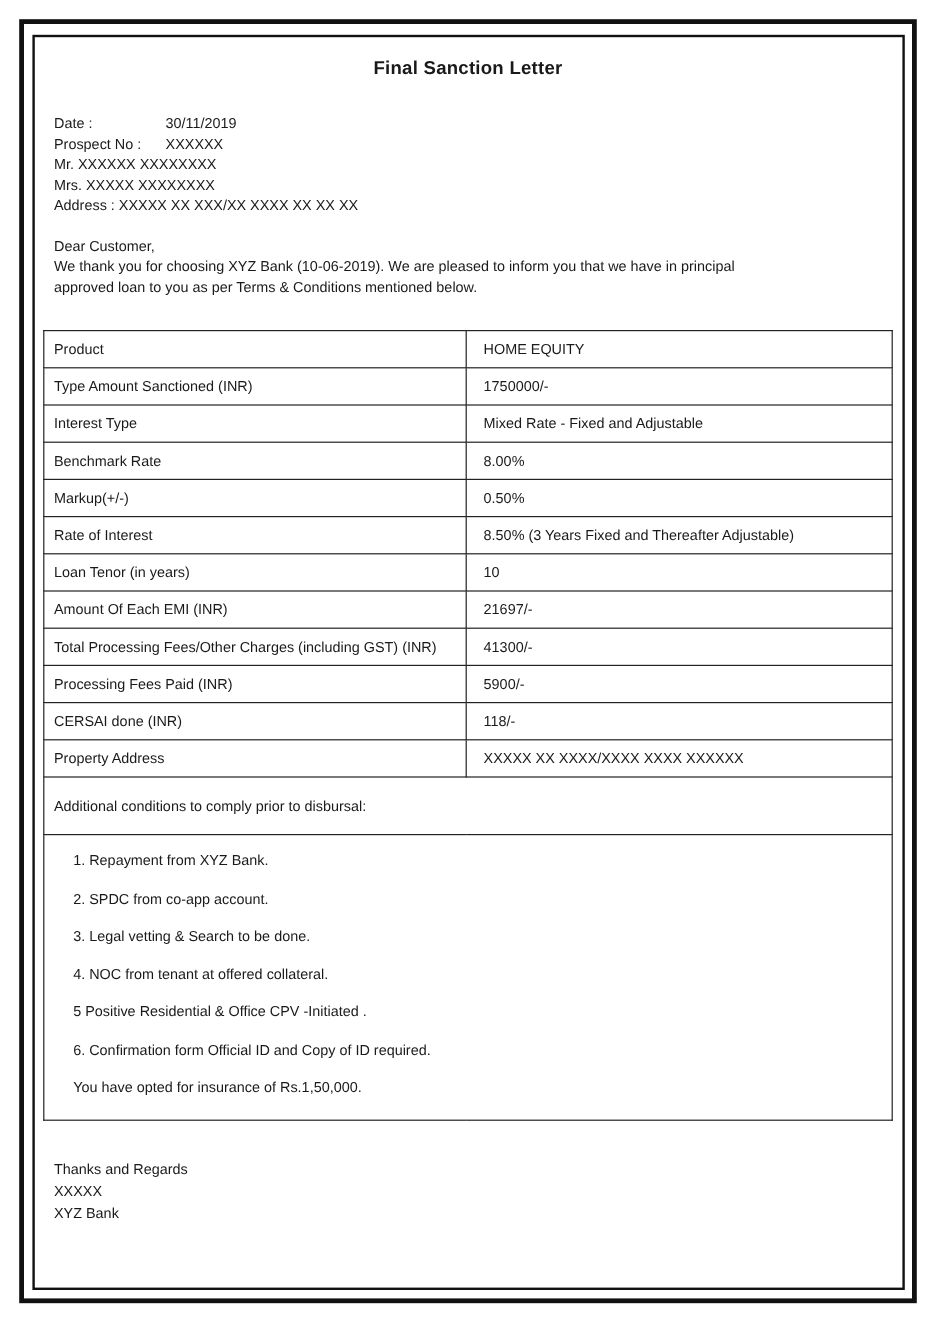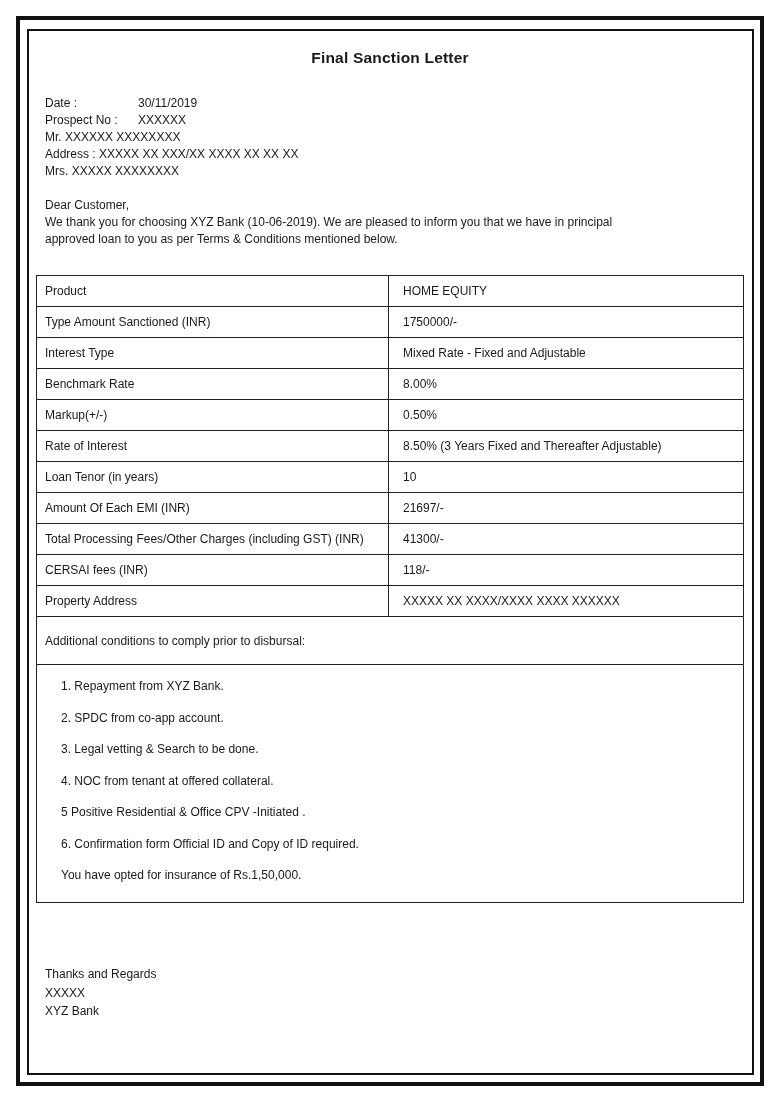--- a/index.html
+++ b/index.html
@@ -98,22 +98,22 @@
 <div class="text" style="top:95px;">
   <div class="meta-row">
     <span class="meta-label">Date :</span>
     <span>30/11/2019</span>
   </div>
   <div class="meta-row">
     <span class="meta-label">Prospect No :</span>
     <span>XXXXXX</span>
   </div>
   <div>Mr. XXXXXX XXXXXXXX</div>
+  <div>Mrs. XXXXX XXXXXXXX</div>
   <div>Address : XXXXX XX XXX/XX XXXX XX XX XX</div>
-  <div>Mrs. XXXXX XXXXXXXX</div>
 </div>
 
 <div class="text" style="top:197px;">
   <div>Dear Customer,</div>
   <div>We thank you for choosing XYZ Bank (10-06-2019). We are pleased to inform you that we have in principal</div>
   <div>approved loan to you as per Terms &amp; Conditions mentioned below.</div>
 </div>
 
 <table class="loan-table">
   <tbody id="terms-body">
@@ -147,21 +147,25 @@
       </tr>
       <tr>
         <td class="label-cell">Amount Of Each EMI (INR)</td>
         <td class="value-cell">21697/-</td>
       </tr>
       <tr>
         <td class="label-cell">Total Processing Fees/Other Charges (including GST) (INR)</td>
         <td class="value-cell">41300/-</td>
       </tr>
       <tr>
-        <td class="label-cell">CERSAI fees (INR)</td>
+        <td class="label-cell">Processing Fees Paid (INR)</td>
+        <td class="value-cell">5900/-</td>
+      </tr>
+      <tr>
+        <td class="label-cell">CERSAI done (INR)</td>
         <td class="value-cell">118/-</td>
       </tr>
       <tr>
         <td class="label-cell">Property Address</td>
         <td class="value-cell">XXXXX XX XXXX/XXXX XXXX XXXXXX</td>
       </tr>
     </tbody>
   <tbody>
     <tr>
       <td colspan="2" class="conditions-header">Additional conditions to comply prior to disbursal:</td>

